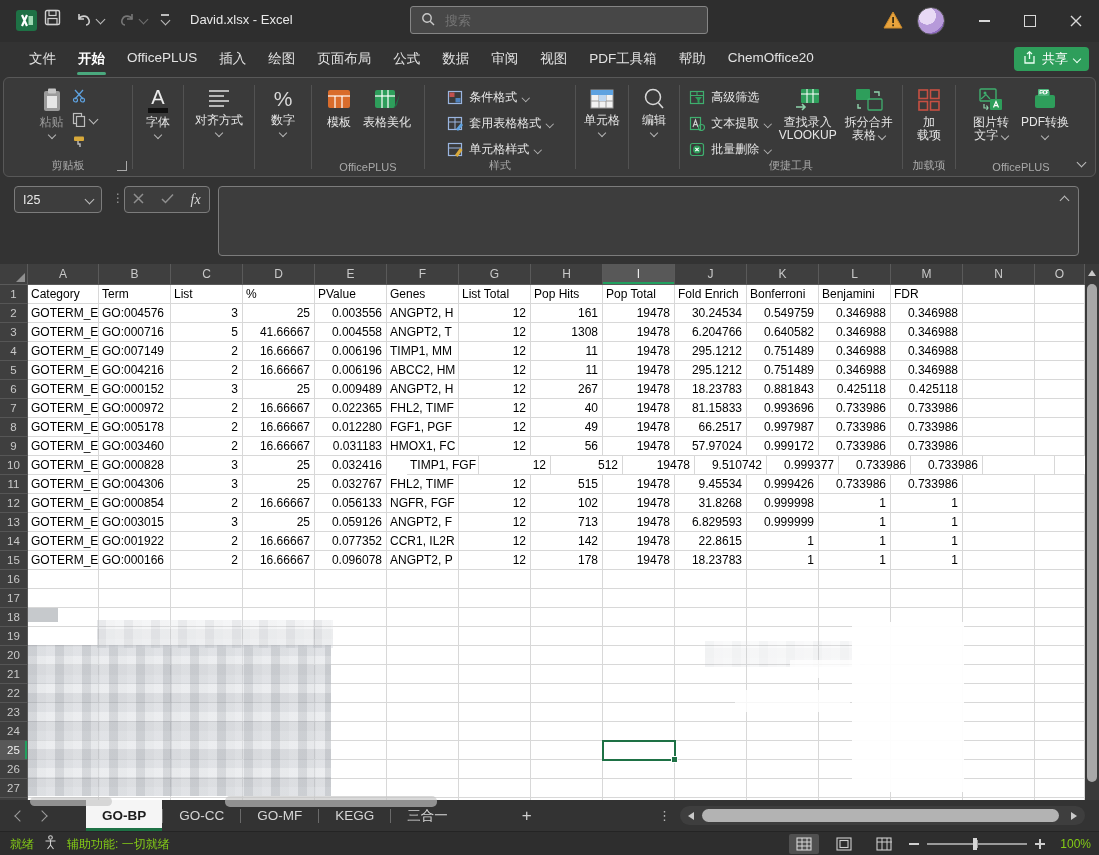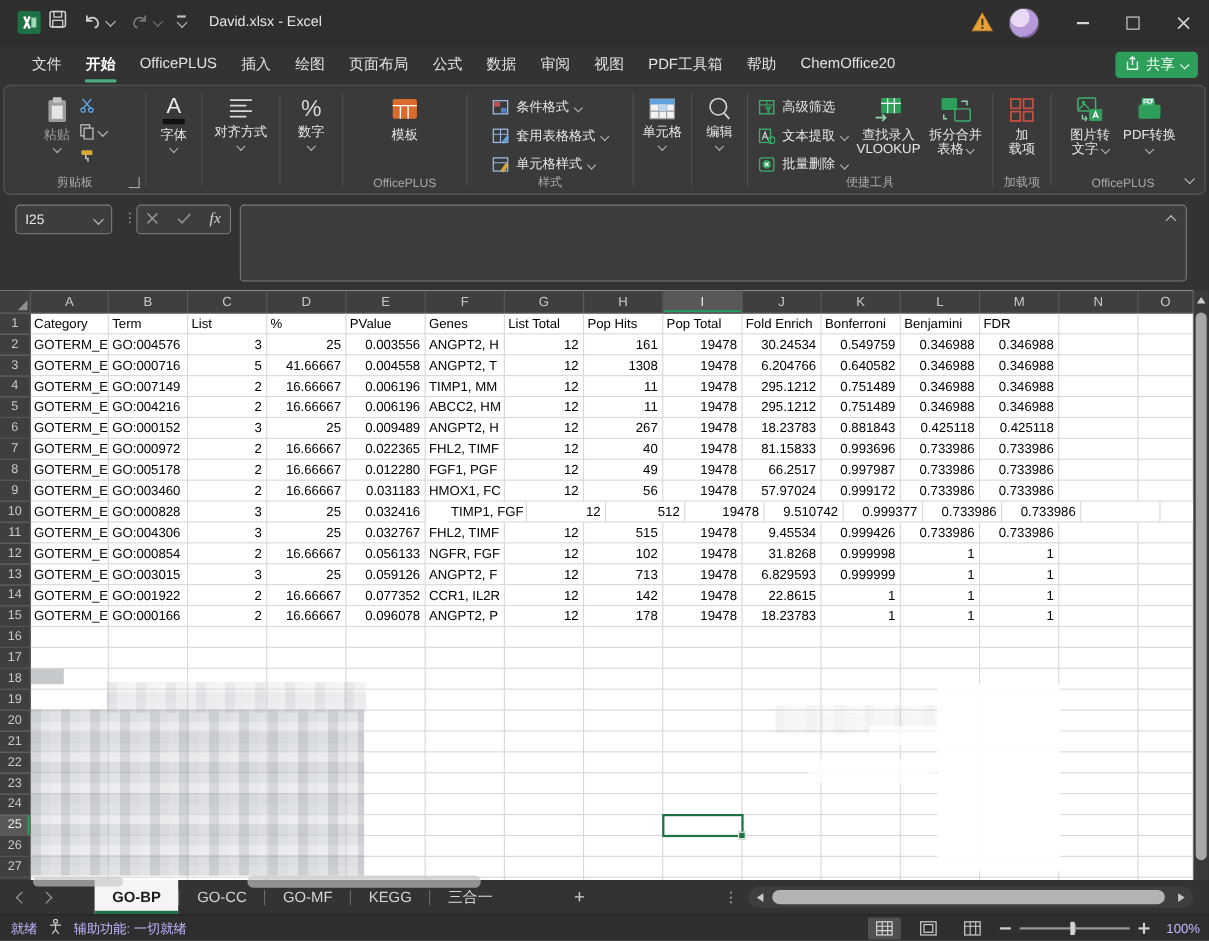--- a/index.html
+++ b/index.html
@@ -101,21 +101,21 @@
   .add-sheet{color:#d0d0d0;font-size:17px;margin-left:58px;}
   .tb-dots{position:absolute;left:658px;color:#b5b5b5;font-size:13px;letter-spacing:1px;}
   .hscroll{position:absolute;left:680px;right:14px;top:6px;height:19px;background:#3e3e3e;border-radius:10px;}
   .hthumb{position:absolute;left:22px;right:26px;top:3px;height:13px;background:#b3b3b3;border-radius:7px;}
   .tri-left{left:8px;top:6px;border-width:4px 6px 4px 0;border-color:transparent #c9c9c9 transparent transparent;}
   .tri-right{right:8px;top:6px;border-width:4px 0 4px 6px;border-color:transparent transparent transparent #c9c9c9;}
   .tabblur{position:absolute;z-index:5;background:#c4c4c4;border-radius:5px;opacity:.65;}
   .tbb1{left:225px;top:-4px;width:212px;height:11px;}
   .tbb2{left:30px;top:-3px;width:82px;height:9px;}
   
-  .statusbar{position:absolute;top:831px;left:0;right:0;height:24px;background:#2e2e2e;border-top:1px solid #242424;display:flex;align-items:center;font-size:12px;color:#c4b5fd;}
+  .statusbar{position:absolute;top:831px;left:0;right:0;height:24px;background:#2e2e2e;border-top:1px solid #242424;display:flex;align-items:center;font-size:12px;color:#84cc16;}
   .sb-left{display:flex;align-items:center;gap:10px;margin-left:10px;}
   .sb-right{position:absolute;right:8px;display:flex;align-items:center;gap:10px;}
   .viewbtn{width:30px;height:20px;display:flex;align-items:center;justify-content:center;border-radius:2px;}
   .viewbtn.active{background:#505050;}
   .zoomctl{display:flex;align-items:center;gap:8px;}
   .zline{width:10px;height:1.6px;background:#cfcfcf;}
   .zplus{position:relative;width:10px;height:10px;}
   .zplus::before{content:"";position:absolute;left:0;top:4.2px;width:10px;height:1.6px;background:#cfcfcf;}
   .zplus::after{content:"";position:absolute;left:4.2px;top:0;width:1.6px;height:10px;background:#cfcfcf;}
   .ztrack{position:relative;width:100px;height:2px;background:#9a9a9a;}
@@ -154,20 +154,27 @@
             <path d="M14 8 C12 4.5, 6 3.5, 4 9 C3 12, 5 14, 7 14" fill="none" stroke="#d0d0d0" stroke-width="1.6"></path>
           </svg>
           <span class="chev"></span>
         </span>
       <span class="cust">
           <span class="bar"></span>
           <span class="chev"></span>
         </span>
     </div>
     <div class="doc-title">David.xlsx - Excel</div>
+    <div class="searchbox">
+      <span><svg width="14" height="14" viewBox="0 0 14 14">
+            <circle cx="6" cy="6" r="4.2" fill="none" stroke="#c9c9c9" stroke-width="1.4"></circle>
+            <line x1="9.2" y1="9.2" x2="13" y2="13" stroke="#c9c9c9" stroke-width="1.4"></line>
+          </svg></span>
+      <input placeholder="搜索" style="">
+    </div>
     <div class="tb-right">
       <span class="warn"><svg width="20" height="18" viewBox="0 0 20 18">
             <path d="M10 1 L19 17 L1 17 Z" fill="#e8a33d" stroke="#c9882a"></path>
             <rect x="9.2" y="6" width="1.8" height="6" fill="#3a2e12"></rect>
             <rect x="9.2" y="13.4" width="1.8" height="1.8" fill="#3a2e12"></rect>
           </svg></span>
       <span class="avatar"></span>
       <span class="winbtn">
           <span class="ic-min"></span>
         </span>
@@ -285,20 +292,30 @@
 
     <div class="rgroup" style="width:112px;gap:10px;">
       <div class="bigbtn">
         <svg width="28" height="26" viewBox="0 0 28 26">
             <rect x="3" y="3" width="22" height="18" rx="2" fill="#d96c2c"></rect>
             <line x1="3" y1="9" x2="25" y2="9" stroke="#fff" stroke-width="1.2"></line>
             <line x1="10" y1="9" x2="10" y2="21" stroke="#fff" stroke-width="1.2"></line>
             <line x1="17" y1="9" x2="17" y2="21" stroke="#fff" stroke-width="1.2"></line>
           </svg>
         <span class="lbl">模板</span>
+      </div>
+      <div class="bigbtn">
+        <svg width="28" height="26" viewBox="0 0 28 26">
+            <rect x="2" y="3" width="20" height="18" rx="2" fill="#2e9e5b"></rect>
+            <line x1="2" y1="9" x2="22" y2="9" stroke="#fff" stroke-width="1.2"></line>
+            <line x1="9" y1="3" x2="9" y2="21" stroke="#fff" stroke-width="1.2"></line>
+            <line x1="15" y1="3" x2="15" y2="21" stroke="#fff" stroke-width="1.2"></line>
+            <path d="M21 21 C23 15, 25 12, 27 6 L24 18 Z" fill="#1e7145"></path>
+          </svg>
+        <span class="lbl">表格美化</span>
       </div>
       <div class="grplabel">OfficePLUS</div>
     </div>
     <div class="vsep"></div>
 
     <div class="rgroup" style="width:150px;">
       <div class="rowcol">
         <div class="rowbtn">
           <svg width="16" height="15" viewBox="0 0 16 15">
               <rect x="1.5" y="1.5" width="13" height="12" fill="none" stroke="#9ab5e0" stroke-width="1.2"></rect>

